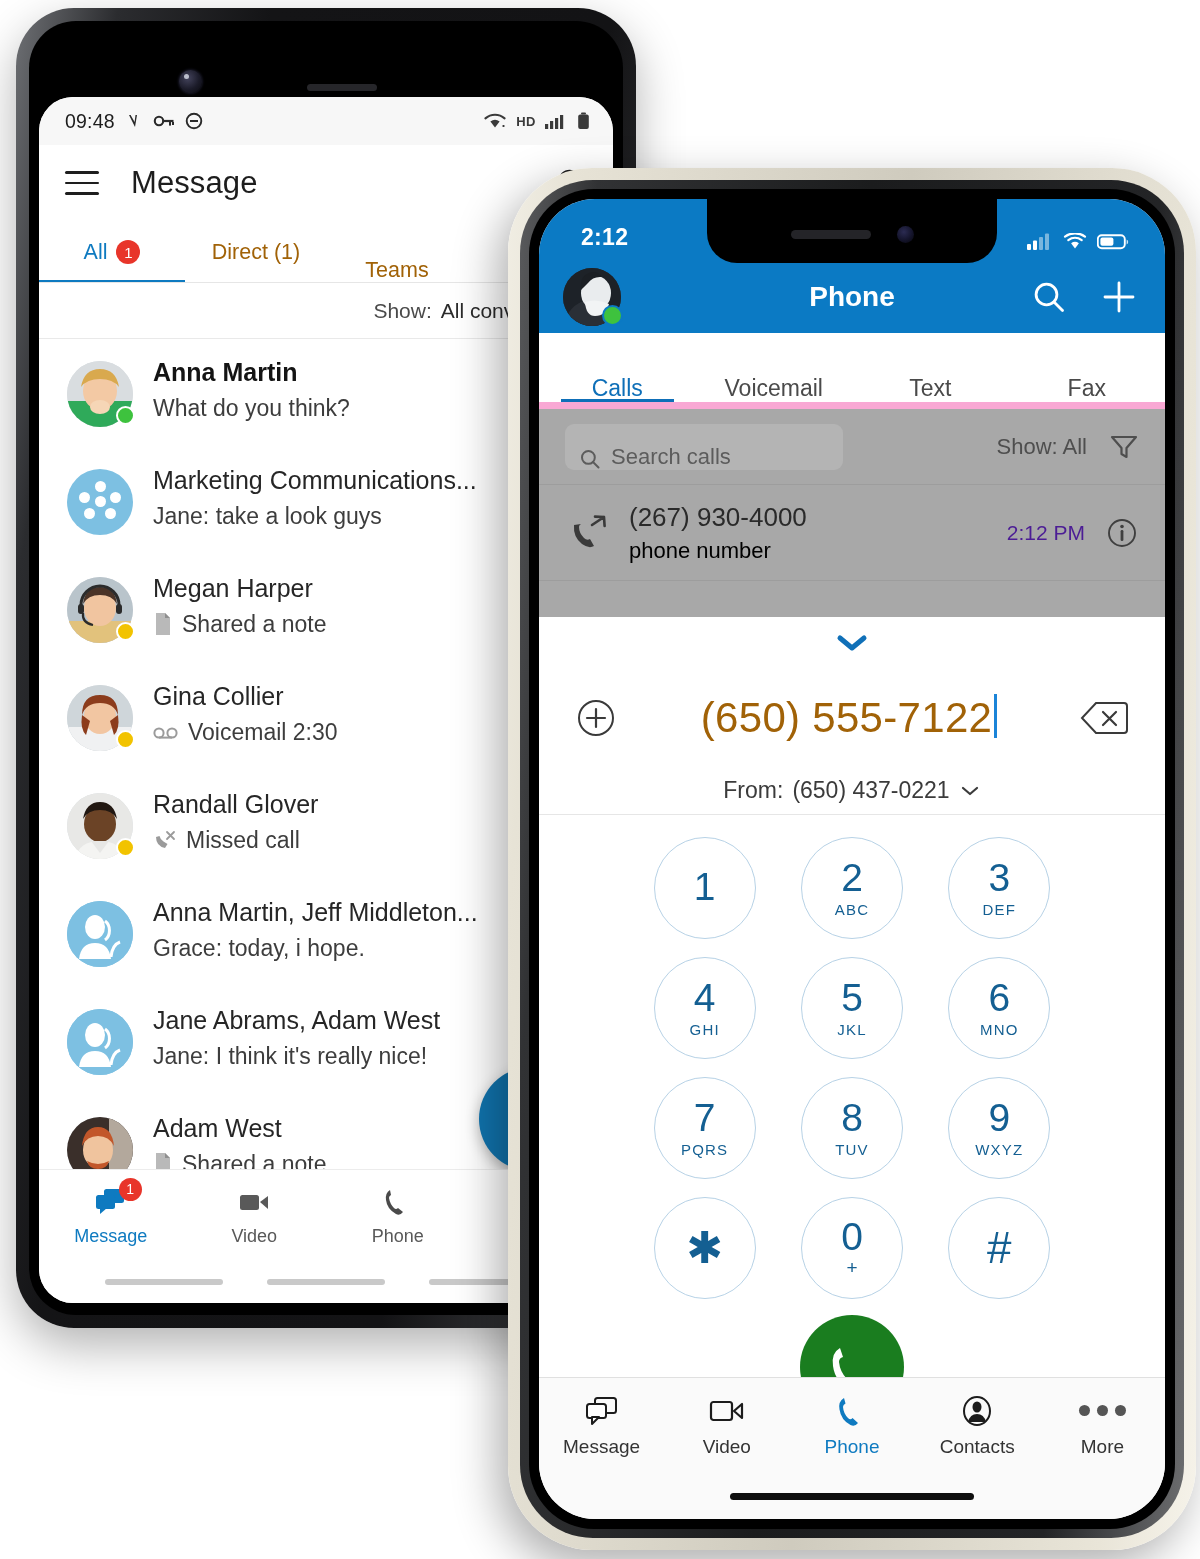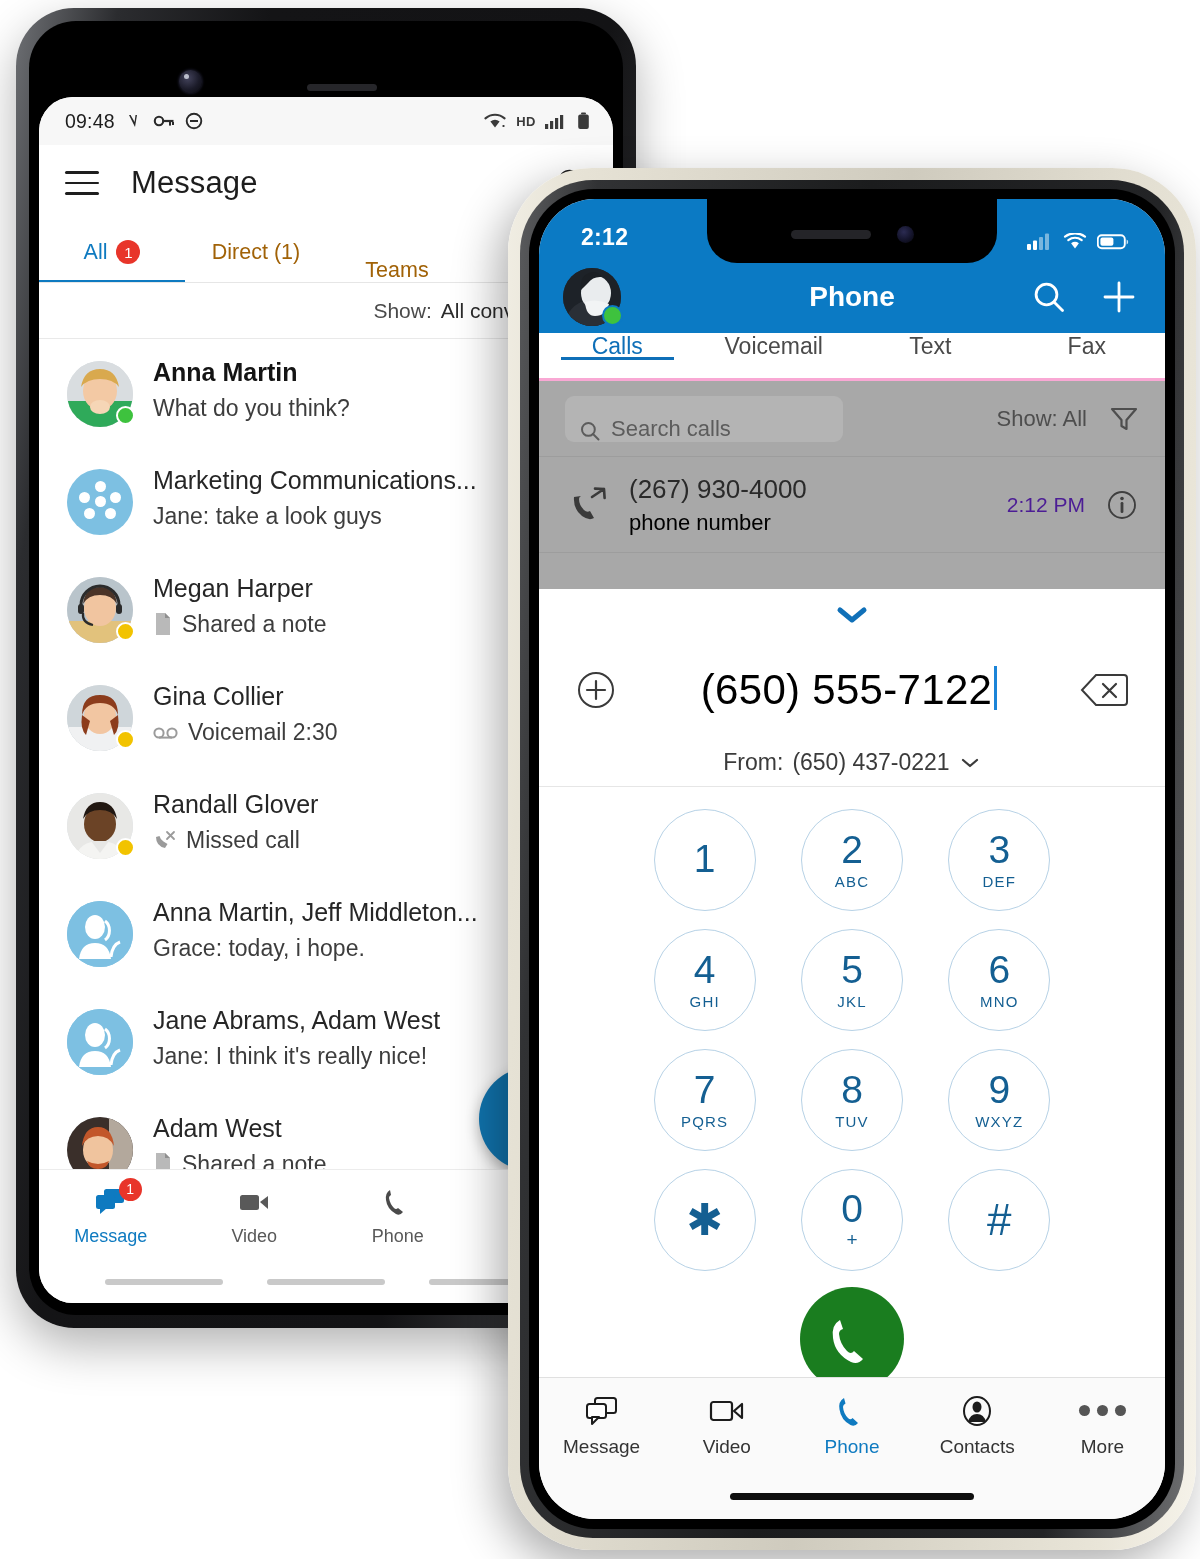--- a/index.html
+++ b/index.html
@@ -254,22 +254,22 @@
     position:absolute; right:-2px; bottom:0px; width:21px;height:21px;border-radius:50%;
     background:#3ec23e; border:2.5px solid #0b7ac4;
   }
   .ios-title {
     position:absolute; left:0; right:0; text-align:center;
     font-size: 28px; font-weight: bold; color:#fff; pointer-events:none;
   }
   .ios-appbar-actions { margin-left:auto; display:flex; align-items:center; gap: 34px; z-index:2;}
 
   .ios-tabs {
-    height: 48px; background:#fff; display:flex; align-items:flex-start;
-    border-bottom: 3px solid #f9a8d4;
+    height: 76px; background:#fff; display:flex; align-items:flex-end;
+    border-bottom: 7px solid #f9a8d4;
   }
   .ios-tab {
     flex:1; display:flex;align-items:center;justify-content:center;
     font-size: 23px; color:#4a4a4a; position:relative;
   }
   .ios-tab.active { color:#0e6fb8; }
   .ios-tab.active::after {
     content:""; position:absolute; left: 22px; right: 22px; bottom:0; height:3.5px; background:#0e6fb8;
   }
 
@@ -299,21 +299,21 @@
   .ios-callpad { height: 36px; }
 
   .ios-collapse {
     height: 52px; display:flex; align-items:center; justify-content:center; background:#fff;
   }
   .ios-dialrow {
     height: 98px; display:flex; align-items:center; padding: 0 34px;
     background:#fff;
   }
   .ios-dialnum {
-    flex:1; text-align:center; font-size: 42px; color:#000000; letter-spacing: .3px;
+    flex:1; text-align:center; font-size: 42px; color:#a16207; letter-spacing: .3px;
     display:flex; align-items:flex-start; justify-content:center;
   }
   .caret { display:inline-block; width:3px; height:44px; background:#1b84d8; margin-left:2px; }
   .ios-fromrow {
     height: 48px; display:flex; align-items:center; justify-content:center; gap: 9px;
     font-size: 23px; color:#3b3b3b; background:#fff;
     border-bottom: 1px solid #e6e6e6;
   }
 
   .keypad {

